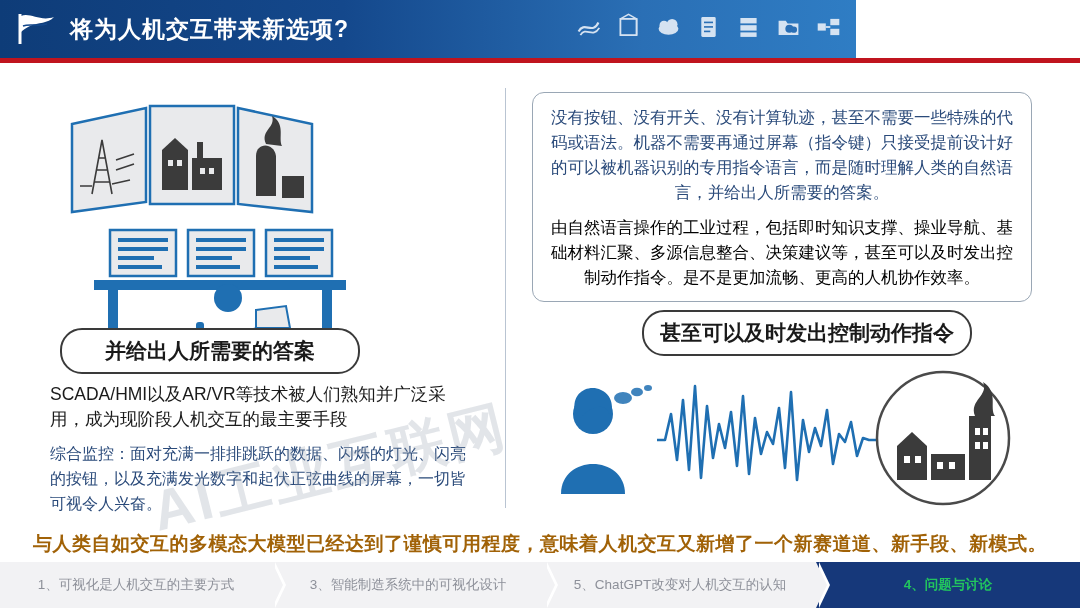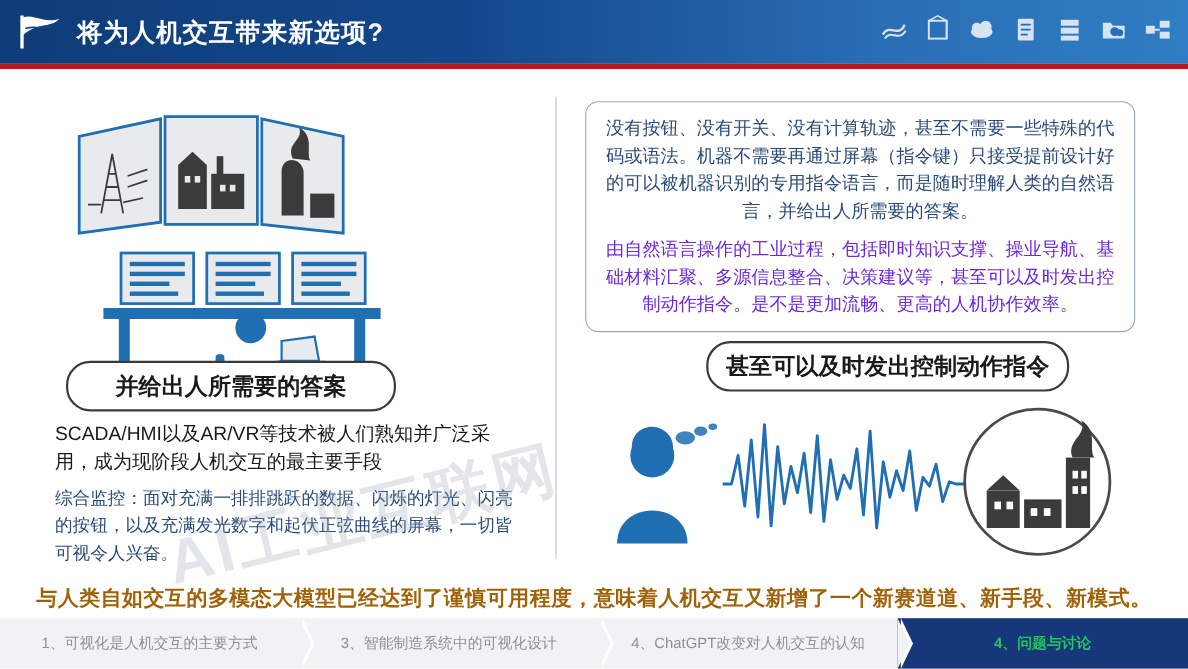--- a/index.html
+++ b/index.html
@@ -12,21 +12,21 @@
   }
   .slide {
     position: relative;
     width: 1080px; height: 608px;
     background: #ffffff;
   }
 
   
   .header {
     position: absolute; top: 0; left: 0;
-    width: 1080px; height: 58px;
+    width: 856px; height: 58px;
     background: linear-gradient(90deg, #0e3c78 0%, #14488c 40%, #2a6fb5 75%, #2f7dc4 100%);
     display: flex; align-items: center;
   }
   .header-rule {
     position: absolute; top: 58px; left: 0;
     width: 1080px; height: 5px;
     background: #c0141e;
   }
   .header-rule2 {
     position: absolute; top: 63px; left: 0;
@@ -116,21 +116,21 @@
     border-radius: 12px;
     background: #ffffff;
     padding: 12px 16px;
     text-align: center;
   }
   .right-box .rp1 {
     font-size: 16.5px; color: #2a4a7a; line-height: 25px;
   }
   .right-box .rp2 {
     margin-top: 10px;
-    font-size: 16.5px; color: #6d28d9; line-height: 25px;
+    font-size: 16.5px; color: #000000; line-height: 25px;
   }
 
   
   .right-ill {
     position: absolute; left: 545px; top: 292px;
     width: 480px; height: 165px;
   }
 
   
   .watermark {
@@ -387,17 +387,17 @@
     </div>
 
     <div class="watermark">AI工业互联网</div>
   </div>
 
   <div class="bottom-banner">与人类自如交互的多模态大模型已经达到了谨慎可用程度，意味着人机交互又新增了一个新赛道道、新手段、新模式。</div>
 
   <div class="footer">
     <div class="fnav n1">1、可视化是人机交互的主要方式</div>
     <div class="fnav n2">3、智能制造系统中的可视化设计</div>
-    <div class="fnav n3">4、ChatGPT改变对人机交互的认知</div>
+    <div class="fnav n3">5、ChatGPT改变对人机交互的认知</div>
     <div class="fnav n4">4、问题与讨论</div>
   </div>
 
 </div>
 
 </body></html>

